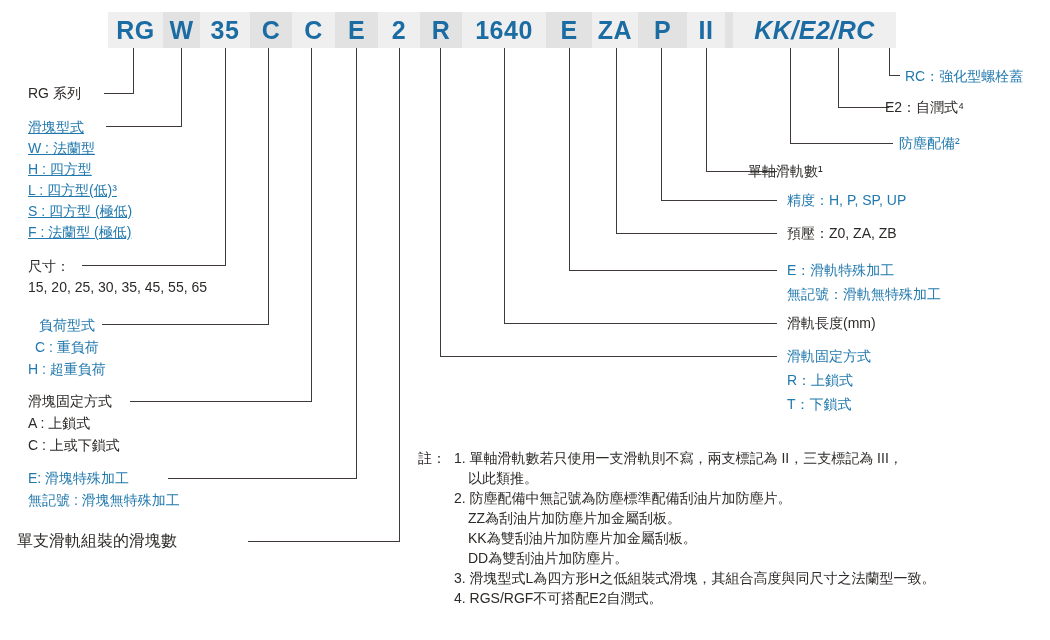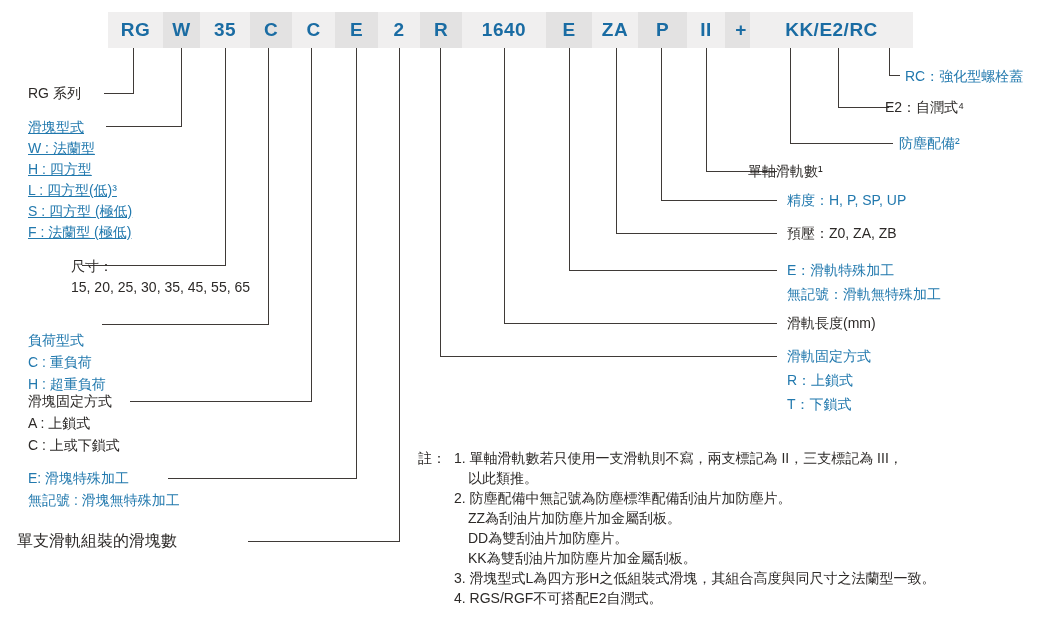--- a/index.html
+++ b/index.html
@@ -5,21 +5,21 @@
   html,body{margin:0;padding:0;background:#ffffff;}
   .canvas{
     position:relative;width:1050px;height:640px;background:#ffffff;overflow:hidden;
     font-family:"Liberation Sans","DejaVu Sans",sans-serif;
     color:#2d2a28;
   }
   
   .seg{
     position:absolute;top:12px;height:36px;
     display:flex;align-items:center;justify-content:center;
-    font-size:19px;font-weight:bold;color:#1a6ca3;letter-spacing:0.5px;
+    font-size:25px;font-weight:bold;color:#1a6ca3;letter-spacing:0.5px;
     background:#f0efef;white-space:nowrap;
   }
   .seg.alt{background:#e3e2e2;}
   
   .vline{position:absolute;width:1px;background:#3f3a37;}
   .hline{position:absolute;height:1px;background:#3f3a37;}
   
   .lbl{position:absolute;font-size:14px;line-height:21px;white-space:nowrap;}
   .lbl .ln{height:21px;}
   .lh22 .ln{height:22px;line-height:22px;}
@@ -45,21 +45,21 @@
   <div class="seg" style="left:292px;width:43px;">C</div>
   <div class="seg alt" style="left:335px;width:43px;">E</div>
   <div class="seg" style="left:378px;width:42px;">2</div>
   <div class="seg alt" style="left:420px;width:42px;">R</div>
   <div class="seg" style="left:462px;width:84px;">1640</div>
   <div class="seg alt" style="left:546px;width:46px;">E</div>
   <div class="seg" style="left:592px;width:46px;">ZA</div>
   <div class="seg alt" style="left:638px;width:49px;">P</div>
   <div class="seg" style="left:687px;width:38px;text-align:right;">II</div>
   <div class="seg alt" style="left:725px;width:32px;">+</div>
-  <div class="seg" style="left:750px;width:163px;">KK/E2/RC</div>
+  <div class="seg" style="left:733px;width:163px;font-style:italic;">KK/E2/RC</div>
 
   <div class="vline" style="left:133px;top:48px;height:46px;"></div>
   <div class="vline" style="left:181px;top:48px;height:79px;"></div>
   <div class="vline" style="left:225px;top:48px;height:218px;"></div>
   <div class="vline" style="left:268px;top:48px;height:277px;"></div>
   <div class="vline" style="left:311px;top:48px;height:354px;"></div>
   <div class="vline" style="left:356px;top:48px;height:431px;"></div>
   <div class="vline" style="left:399px;top:48px;height:494px;"></div>
   <div class="vline" style="left:440px;top:48px;height:309px;"></div>
   <div class="vline" style="left:504px;top:48px;height:276px;"></div>
@@ -94,26 +94,26 @@
 
   <div class="lbl blue" style="left:28px;top:117px;text-decoration:underline;">
     <div class="ln">滑塊型式</div>
     <div class="ln">W : 法蘭型</div>
     <div class="ln">H : 四方型</div>
     <div class="ln">L : 四方型(低)³</div>
     <div class="ln">S : 四方型 (極低)</div>
     <div class="ln">F : 法蘭型 (極低)</div>
   </div>
 
-  <div class="lbl ink" style="left:28px;top:256px;margin-left:43px;">
+  <div class="lbl ink" style="left:28px;top:256px;">
     <div class="ln">尺寸：</div>
     <div class="ln">15, 20, 25, 30, 35, 45, 55, 65</div>
   </div>
 
-  <div class="lbl blue lh22" style="left:28px;top:329px;">
+  <div class="lbl blue lh22" style="left:28px;top:314px;text-align:center;">
     <div class="ln">負荷型式</div>
     <div class="ln">C : 重負荷</div>
     <div class="ln">H : 超重負荷</div>
   </div>
 
   <div class="lbl ink lh22" style="left:28px;top:390px;">
     <div class="ln">滑塊固定方式</div>
     <div class="ln">A : 上鎖式</div>
     <div class="ln">C : 上或下鎖式</div>
   </div>
@@ -166,20 +166,20 @@
     <div class="ln">T：下鎖式</div>
   </div>
 
   <div class="notes">
     <div class="note-label">註：</div>
     <div>
       <div class="nline">1. 單軸滑軌數若只使用一支滑軌則不寫，兩支標記為 II，三支標記為 III，</div>
       <div class="nline indent">以此類推。</div>
       <div class="nline">2. 防塵配備中無記號為防塵標準配備刮油片加防塵片。</div>
       <div class="nline indent">ZZ為刮油片加防塵片加金屬刮板。</div>
+      <div class="nline indent">KK為雙刮油片加防塵片加金屬刮板。</div>
       <div class="nline indent">DD為雙刮油片加防塵片。</div>
-      <div class="nline indent">KK為雙刮油片加防塵片加金屬刮板。</div>
       <div class="nline">3. 滑塊型式L為四方形H之低組裝式滑塊，其組合高度與同尺寸之法蘭型一致。</div>
       <div class="nline">4. RGS/RGF不可搭配E2自潤式。</div>
     </div>
   </div>
 
 </div>
 
 </body></html>

